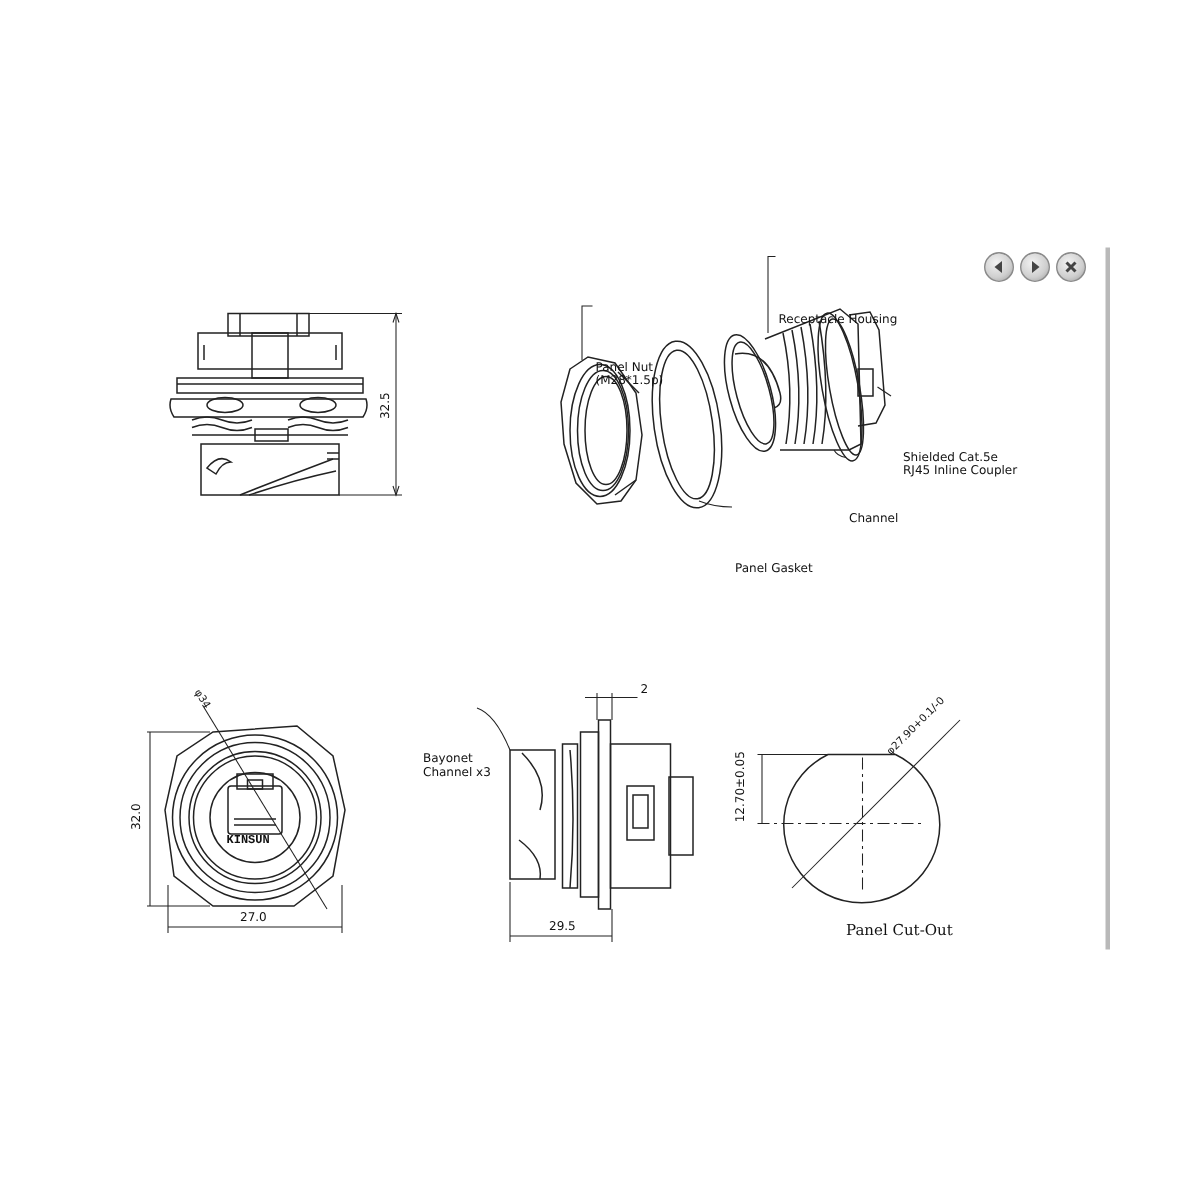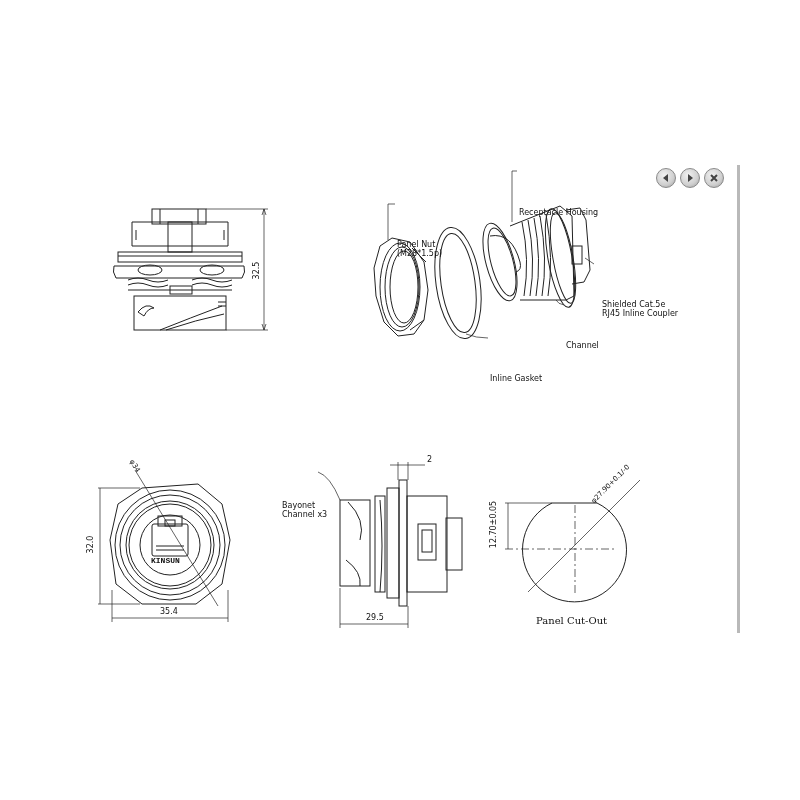--- a/index.html
+++ b/index.html
@@ -139,37 +139,37 @@
   </g>
 </svg>
 
   
   <div class="label" style="left:397px;top:199px;">Panel Nut
 (M28*1.5p)</div>
   <div class="label" style="left:519px;top:167px;">Receptacle Housing</div>
   <div class="label" style="left:602px;top:259px;">Shielded Cat.5e
 RJ45 Inline Coupler</div>
   <div class="label" style="left:566px;top:300px;">Channel</div>
-  <div class="label" style="left:490px;top:333px;">Inline Gasket</div>
+  <div class="label" style="left:490px;top:333px;">Panel Gasket</div>
 
   <div class="dim" style="left:248px;top:266px;transform:rotate(-90deg);">32.5</div>
 
   <div class="dim" style="left:82px;top:540px;transform:rotate(-90deg);">32.0</div>
-  <div class="dim" style="left:160px;top:607px;">35.4</div>
+  <div class="dim" style="left:160px;top:607px;">27.0</div>
   <div class="dim" style="left:128px;top:462px;transform:rotate(58deg);font-size:7px;">φ34</div>
   <div class="dim" style="left:151px;top:556px;font-family:Liberation Mono, monospace;font-weight:bold;font-size:8px;">KINSUN</div>
 
   <div class="label" style="left:282px;top:460px;text-align:left;">Bayonet
 Channel x3</div>
   <div class="dim" style="left:427px;top:455px;">2</div>
   <div class="dim" style="left:366px;top:613px;">29.5</div>
 
   <div class="dim" style="left:470px;top:520px;transform:rotate(-90deg);">12.70±0.05</div>
   <div class="dim" style="left:585px;top:480px;transform:rotate(-45deg);font-size:7px;">φ27.90+0.1/-0</div>
-  <div class="serif-cap" style="left:536px;top:615px;">Panel Cut-Out</div>
+  <div class="serif-cap" style="left:564px;top:615px;">Panel Cut-Out</div>
 </div>
 
 <div class="nav">
   <div class="nav-btn">
     <svg viewBox="0 0 12 12">
         <path d="M8 2 L3 6 L8 10 Z" fill="#444"></path>
       </svg>
   </div>
   <div class="nav-btn">
     <svg viewBox="0 0 12 12">

